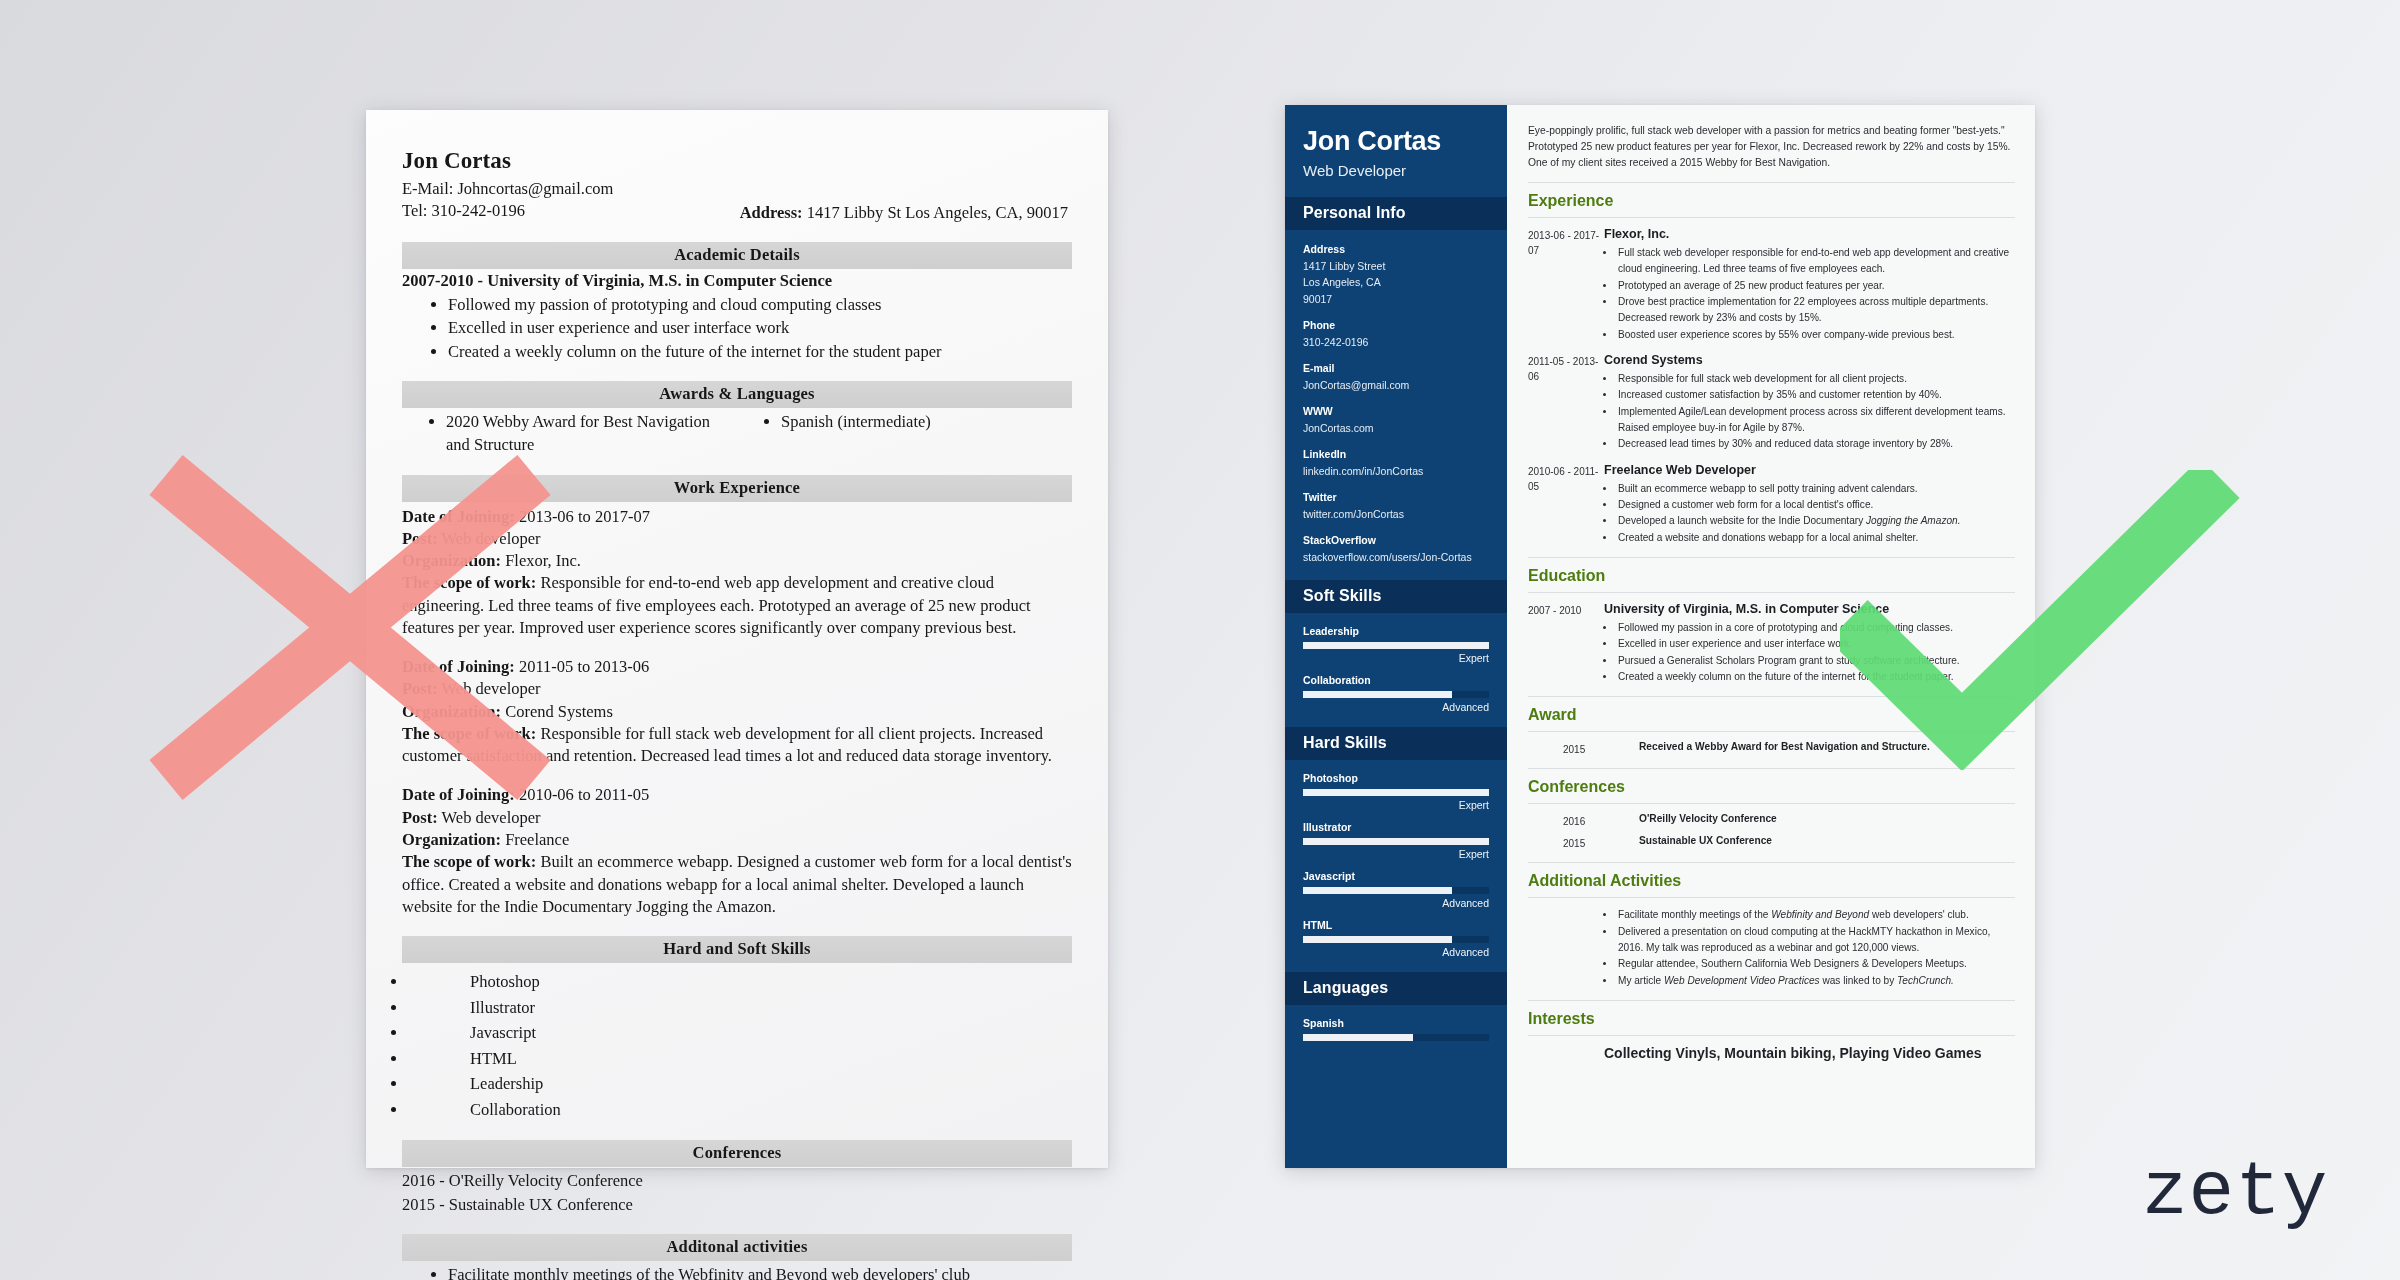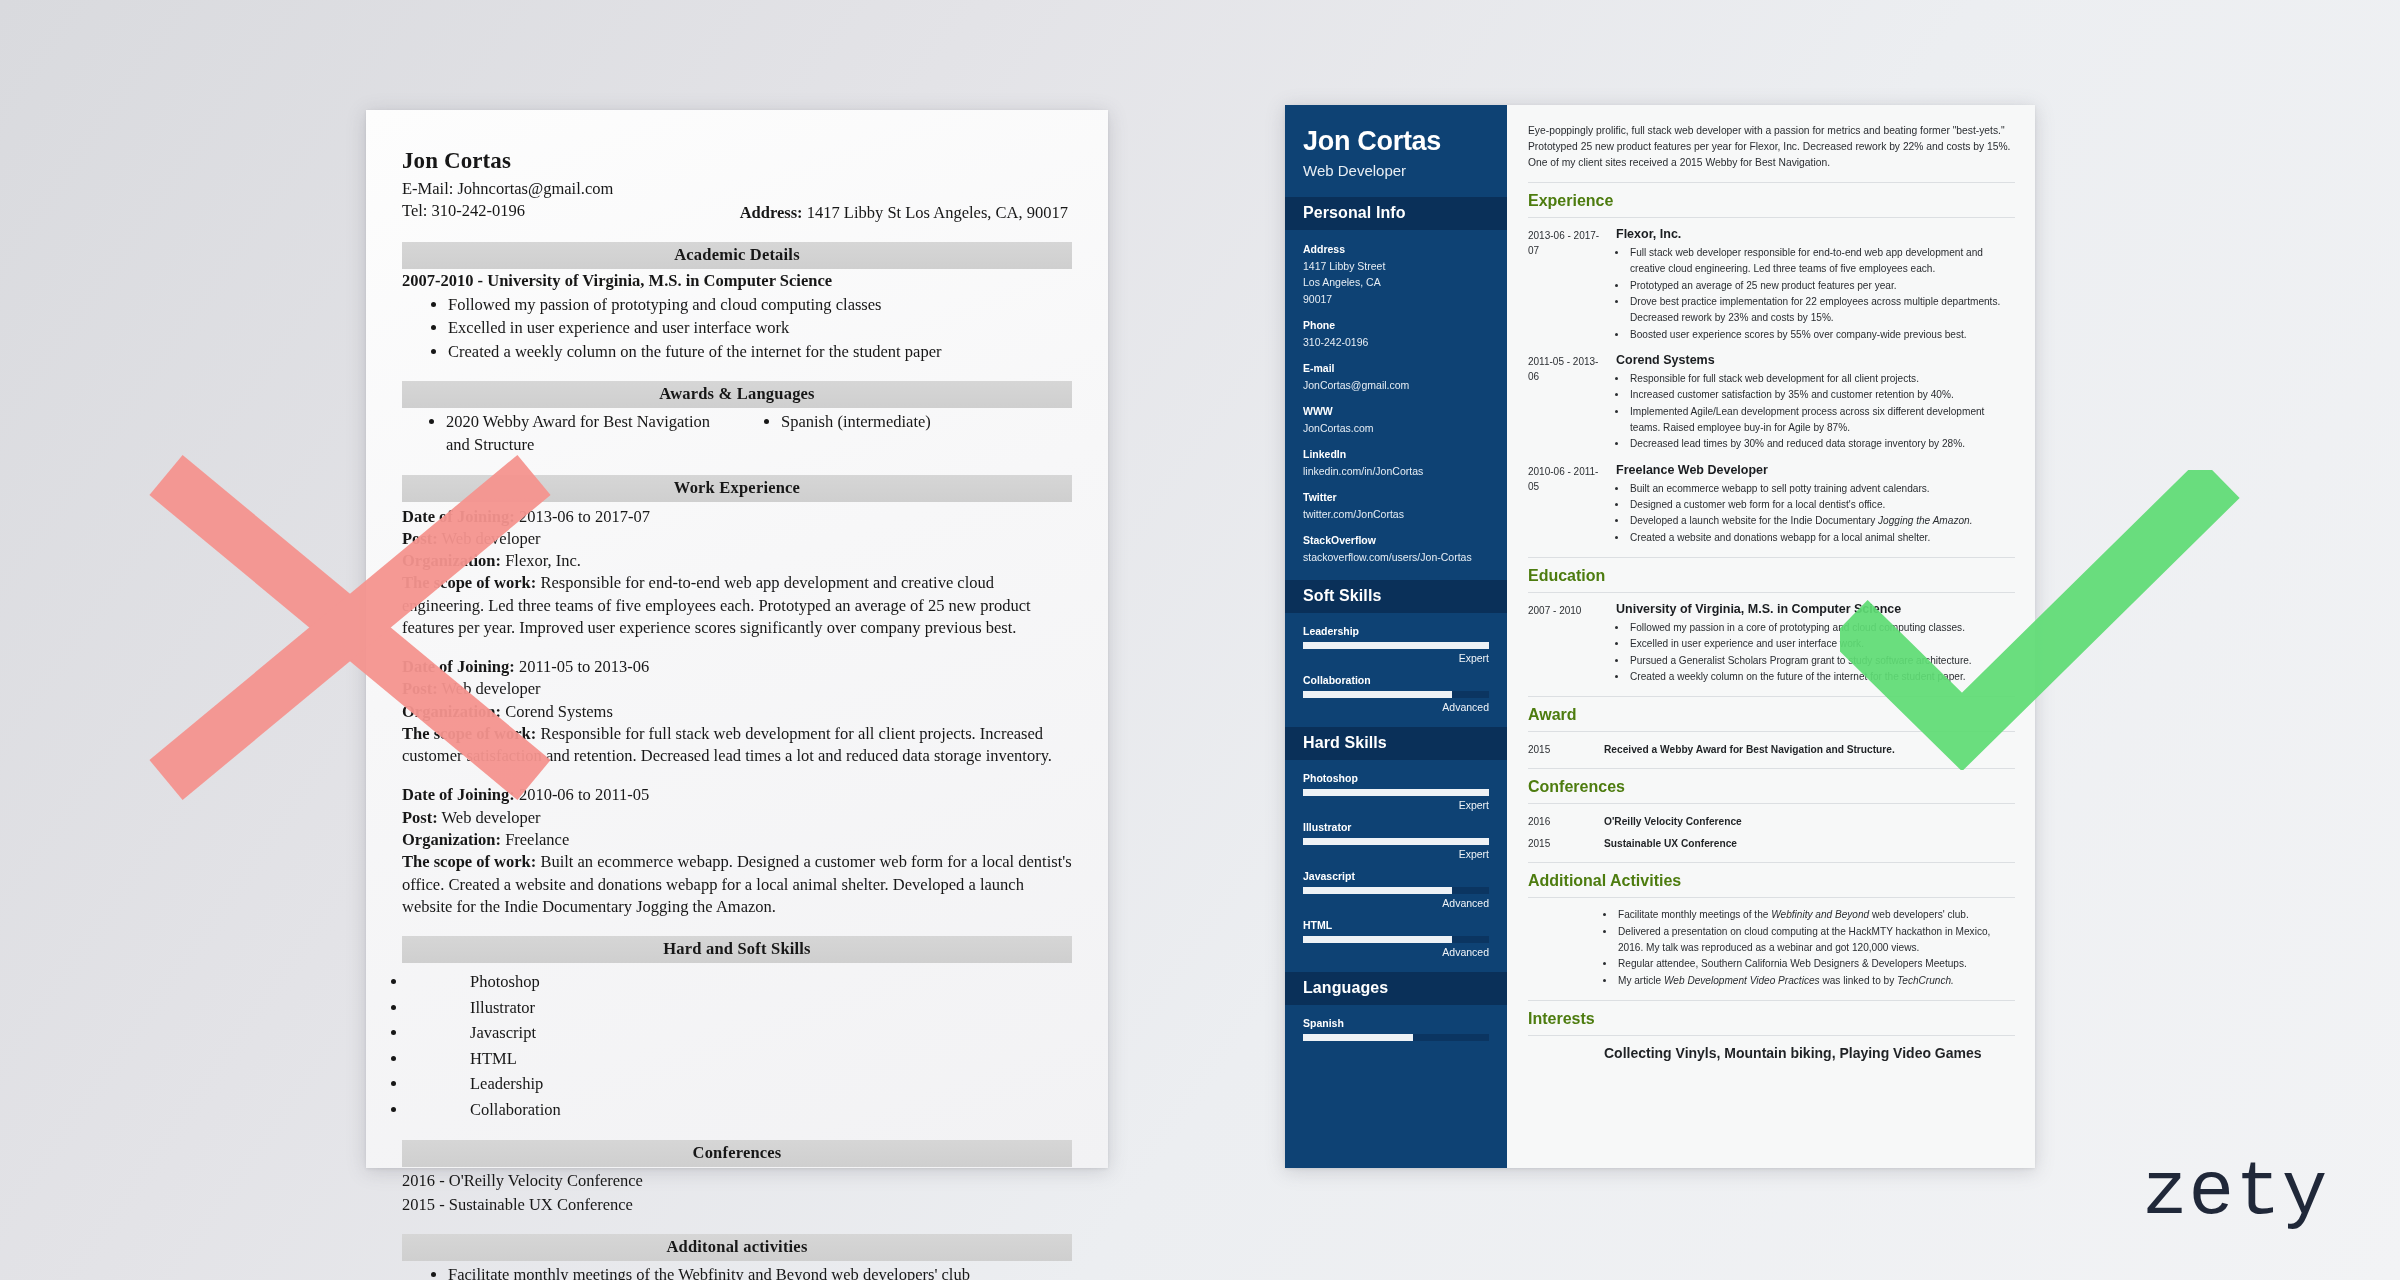--- a/index.html
+++ b/index.html
@@ -98,27 +98,27 @@
   }
   .gm-summary { font-size: 10.3px; line-height: 1.55; color: #2a2d31; }
   .gm-sec-title {
     font-size: 16px; font-weight: bold; color: #4d7c0f;
     margin-top: 11px; padding-top: 9px;
     border-top: 1px solid #dcdfe2;
     padding-bottom: 7px;
     border-bottom: 1px solid #dcdfe2;
     margin-bottom: 9px;
   }
-  .gm-entry { display: flex; margin-bottom: 10px; gap: 12px; }
+  .gm-entry { display: flex; margin-bottom: 10px; }
   .gm-dates { width: 76px; flex-shrink: 0; font-size: 10px; line-height: 1.5; color: #2c2f33; padding-top: 1px;}
   .gm-body { flex: 1; }
   .gm-job-title { font-size: 12.5px; font-weight: bold; color: #1a1d20; margin-bottom: 4px; }
   ul.gm-ul { list-style: disc; margin-left: 12px; }
   ul.gm-ul li { font-size: 10.1px; line-height: 1.62; color: #2a2d31; padding-left: 2px;}
-  .gm-flat { display: flex; margin-bottom: 6px; align-items: center; }
+  .gm-flat { display: flex; margin-bottom: 6px; align-items: flex-start; margin-left: 35px; }
   .gm-flat .gm-dates { font-weight: normal; }
   .gm-flat-text { font-size: 10.2px; font-weight: bold; color: #1f2225; }
   .gm-interest { font-size: 14px; font-weight: bold; color: #1f2225; margin-left: 76px; }
   .gm-act-wrap { margin-left: 76px; }
   em { font-style: italic; }
 
   
   #x-mark { position: absolute; left: 140px; top: 455px; width: 420px; height: 345px; }
   #check-mark { position: absolute; left: 1840px; top: 470px; width: 400px; height: 300px; }
 

